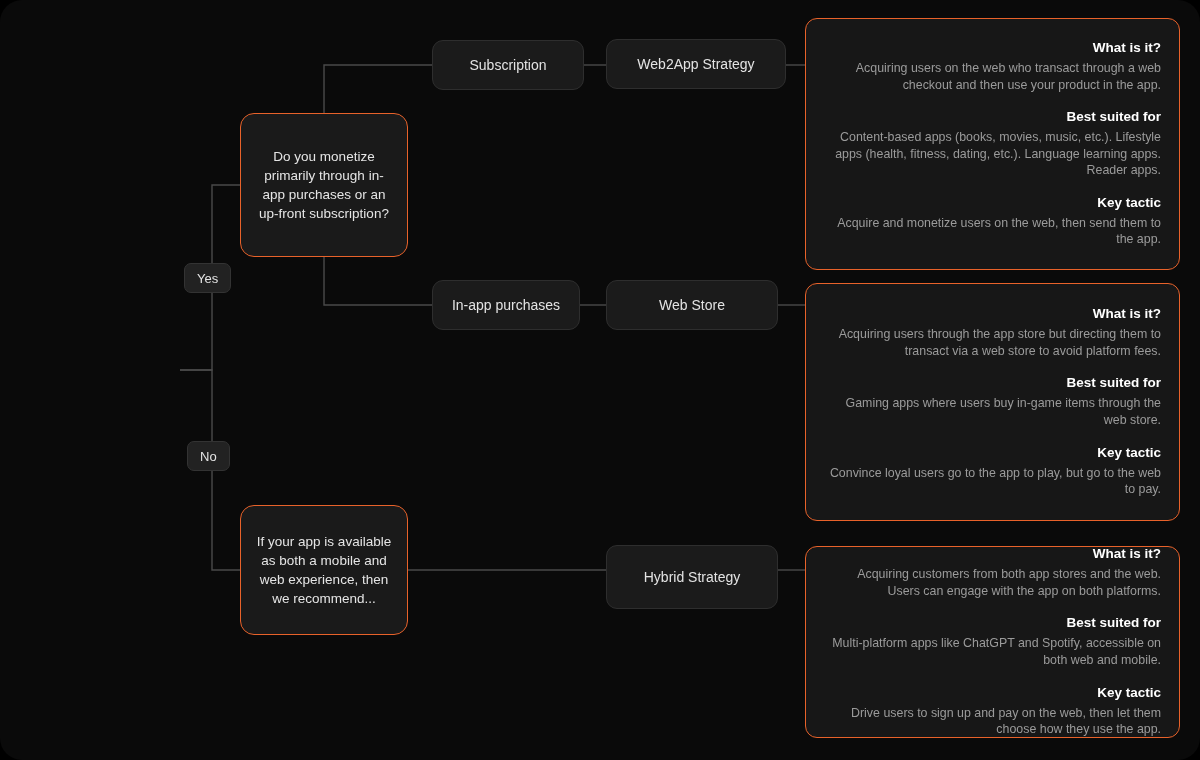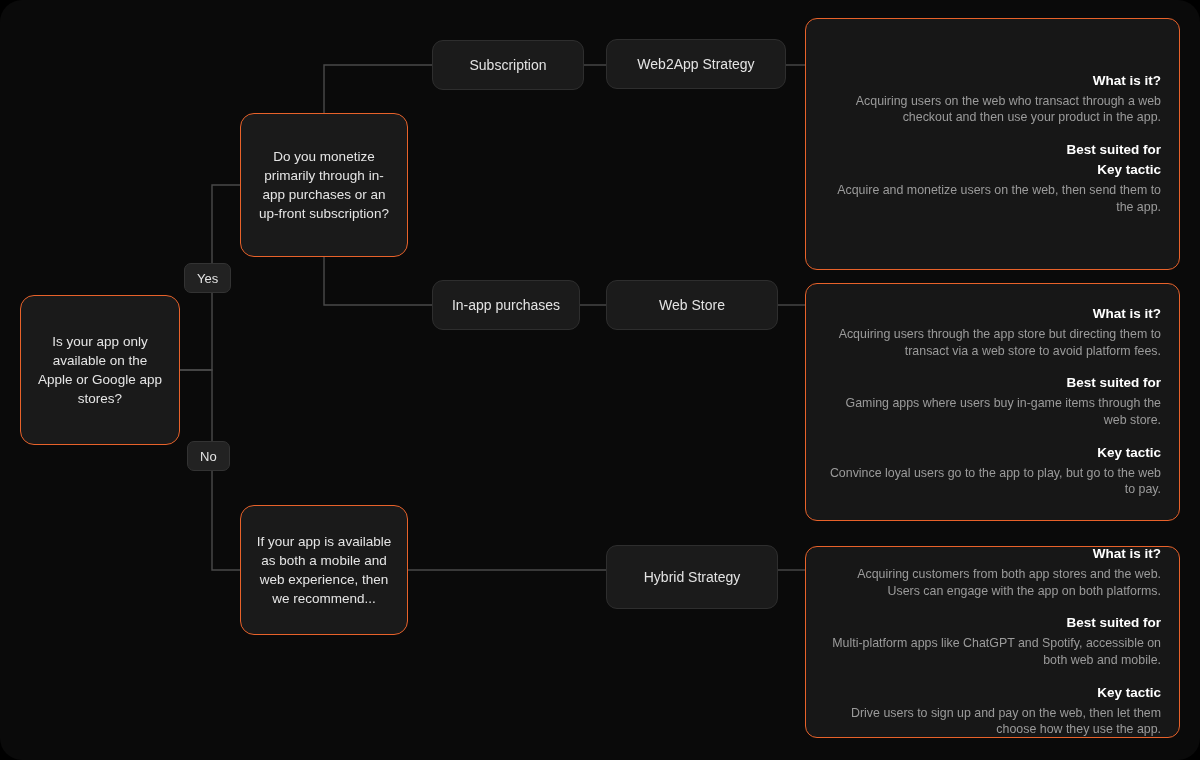--- a/index.html
+++ b/index.html
@@ -119,23 +119,20 @@
       <path d="M580 305 H606"></path>
 
       <path d="M778 305 H806"></path>
 
       <path d="M408 570 H606"></path>
 
       <path d="M778 570 H806"></path>
     </g>
   </svg>
 
-  <div class="node decision" style="left:20px; top:295px; width:160px; height:150px;">
-    <span>Is your app only available on the Apple or Google app stores?</span>
-  </div>
 
   <div class="node edge-label" style="left:184px; top:263px;">
     <span>Yes</span>
   </div>
 
   <div class="node edge-label" style="left:187px; top:441px;">
     <span>No</span>
   </div>
 
   <div class="node decision" style="left:240px; top:113px; width:168px; height:144px;">
@@ -166,20 +163,21 @@
     <span>Hybrid Strategy</span>
   </div>
 
   <div class="card" style="left:805px; top:18px; width:375px; height:252px;">
     <div class="sec">
       <h4>What is it?</h4>
       <p>Acquiring users on the web who transact through a web checkout and then use your product in the app.</p>
     </div>
     <div class="sec">
       <h4>Best suited for</h4>
+      <p>Content-based apps (books, movies, music, etc.). Lifestyle apps (health, fitness, dating, etc.). Language learning apps. Reader apps.</p>
     </div>
     <div class="sec">
       <h4>Key tactic</h4>
       <p>Acquire and monetize users on the web, then send them to the app.</p>
     </div>
   </div>
 
   <div class="card" style="left:805px; top:283px; width:375px; height:238px;">
     <div class="sec">
       <h4>What is it?</h4>

